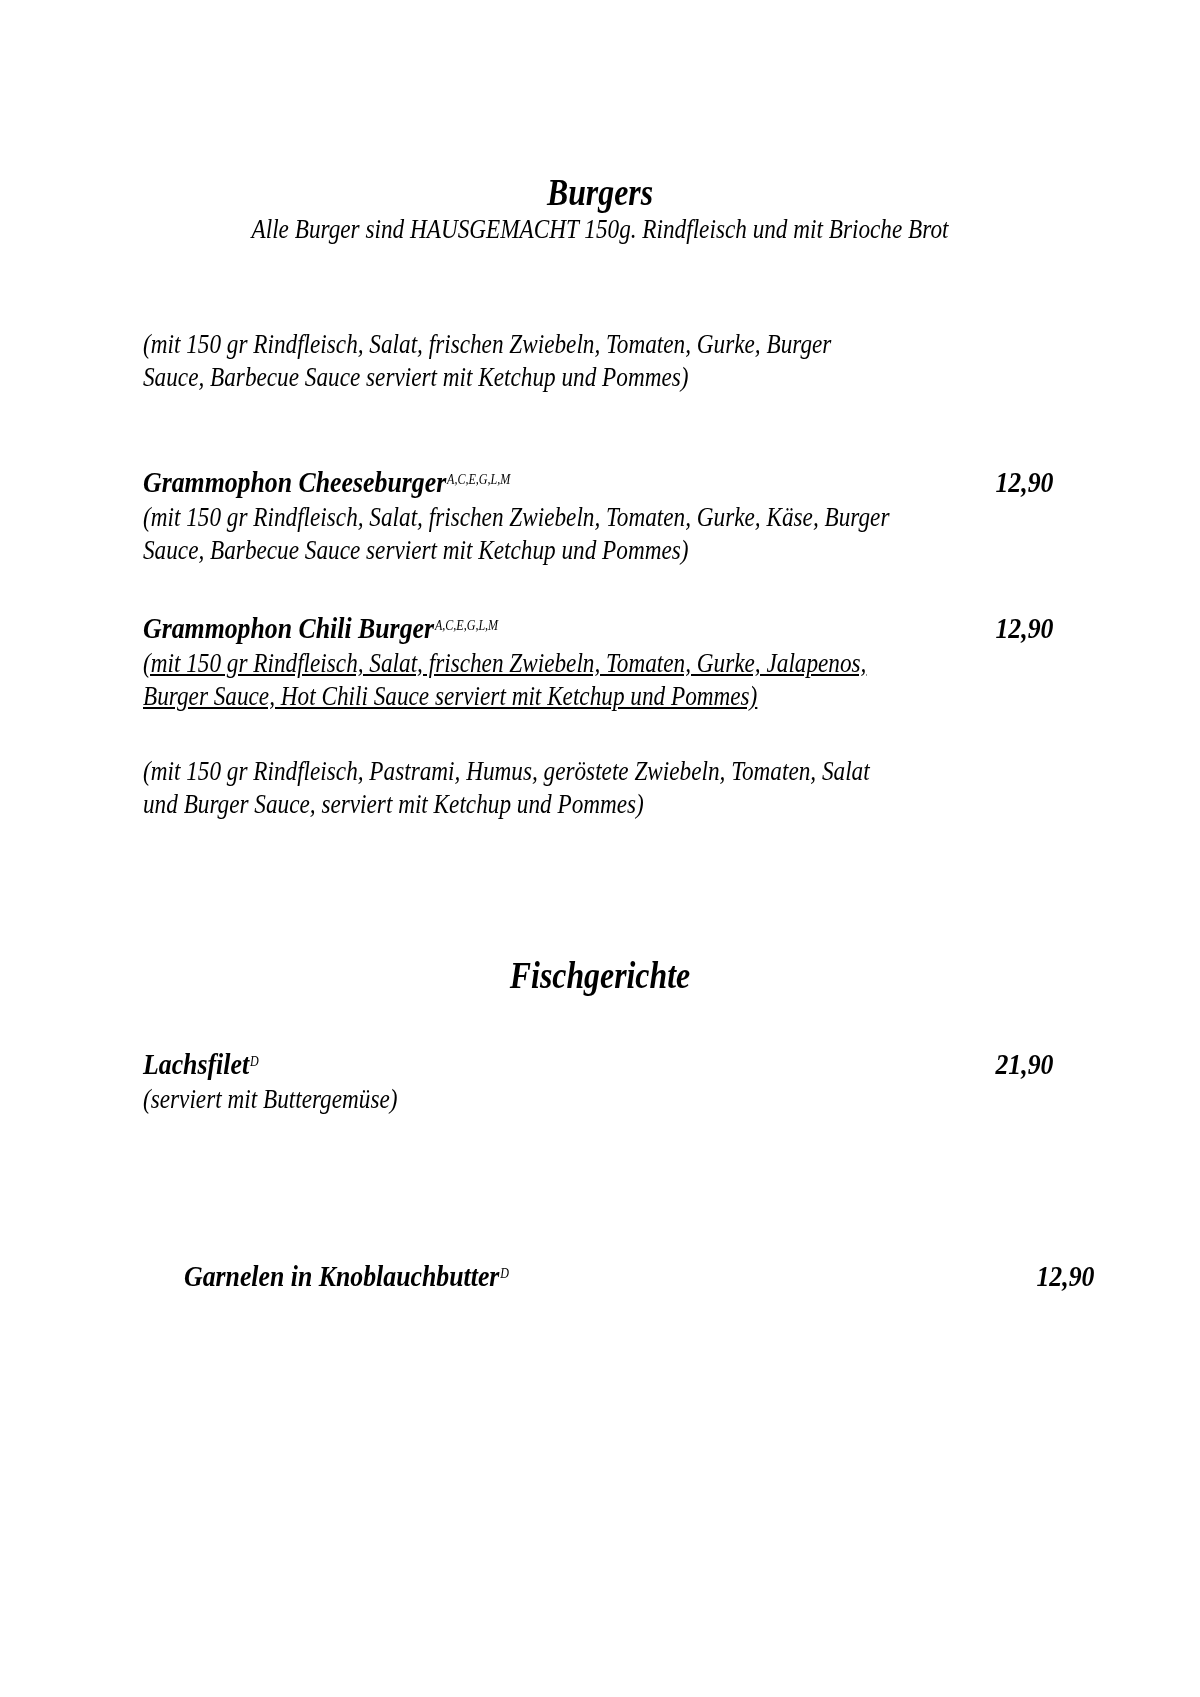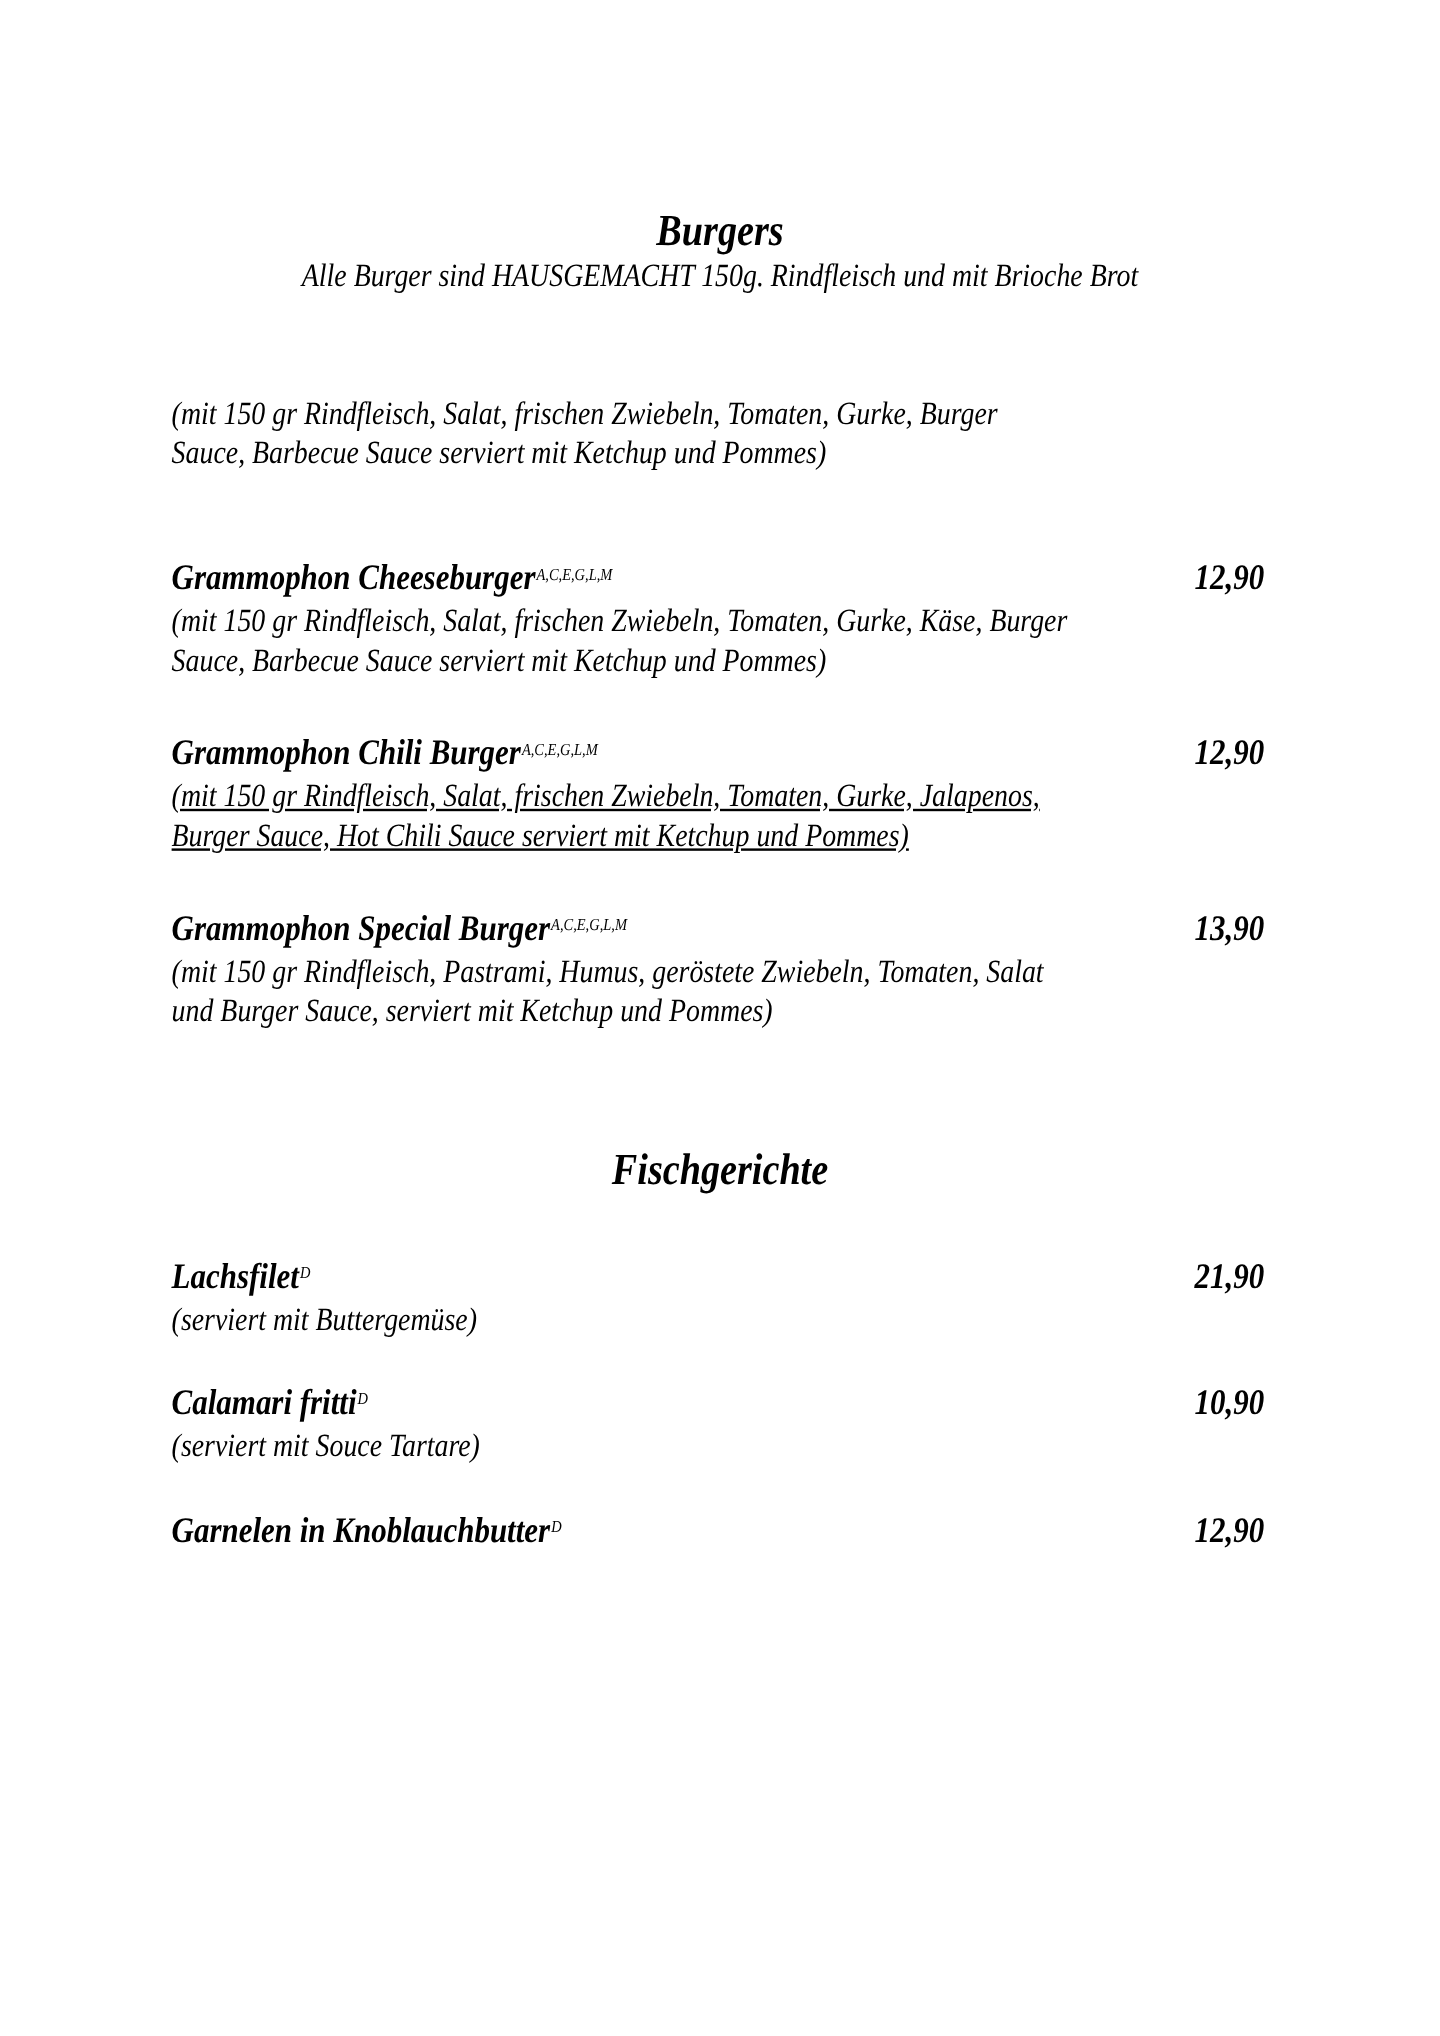--- a/index.html
+++ b/index.html
@@ -133,52 +133,39 @@
       <span class="item-name"><span>Grammophon Chili Burger</span><sup>A,C,E,G,L,M</sup></span>
       <span class="item-price">12,90</span>
     </div>
     <div class="item-desc">
       <span class="line">(mit 150 gr Rindfleisch, Salat, frischen Zwiebeln, Tomaten, Gurke, Jalapenos,</span>
       <span class="line">Burger Sauce, Hot Chili Sauce serviert mit Ketchup und Pommes)</span>
     </div>
   </div>
 
   <div class="item" style="top:743px;">
-    <div class="item-head">
-      <span class="item-name"><span>Grammophon Special Burger</span><sup>A,C,E,G,L,M</sup></span>
-      <span class="item-price">13,90</span>
-    </div>
     <div class="item-desc">
       <span class="line">(mit 150 gr Rindfleisch, Pastrami, Humus, geröstete Zwiebeln, Tomaten, Salat</span>
       <span class="line">und Burger Sauce, serviert mit Ketchup und Pommes)</span>
     </div>
   </div>
 
   <div class="section-title" style="top:943px;">Fischgerichte</div>
 
   <div class="item" style="top:1033px;">
     <div class="item-head">
       <span class="item-name"><span>Lachsfilet</span><sup>D</sup></span>
       <span class="item-price">21,90</span>
     </div>
     <div class="item-desc">
       <span class="line">(serviert mit Buttergemüse)</span>
     </div>
   </div>
 
-  <div class="item" style="top:1138px;">
-    <div class="item-head">
-      <span class="item-name"><span>Calamari fritti</span><sup>D</sup></span>
-      <span class="item-price">10,90</span>
-    </div>
-    <div class="item-desc">
-      <span class="line">(serviert mit Souce Tartare)</span>
-    </div>
-  </div>
 
-  <div class="item" style="top:1245px;">
+  <div class="item" style="top:1245px;margin-left:41px;">
     <div class="item-head">
       <span class="item-name"><span>Garnelen in Knoblauchbutter</span><sup>D</sup></span>
       <span class="item-price">12,90</span>
     </div>
   </div>
 
 </div>
 
 </body></html>

